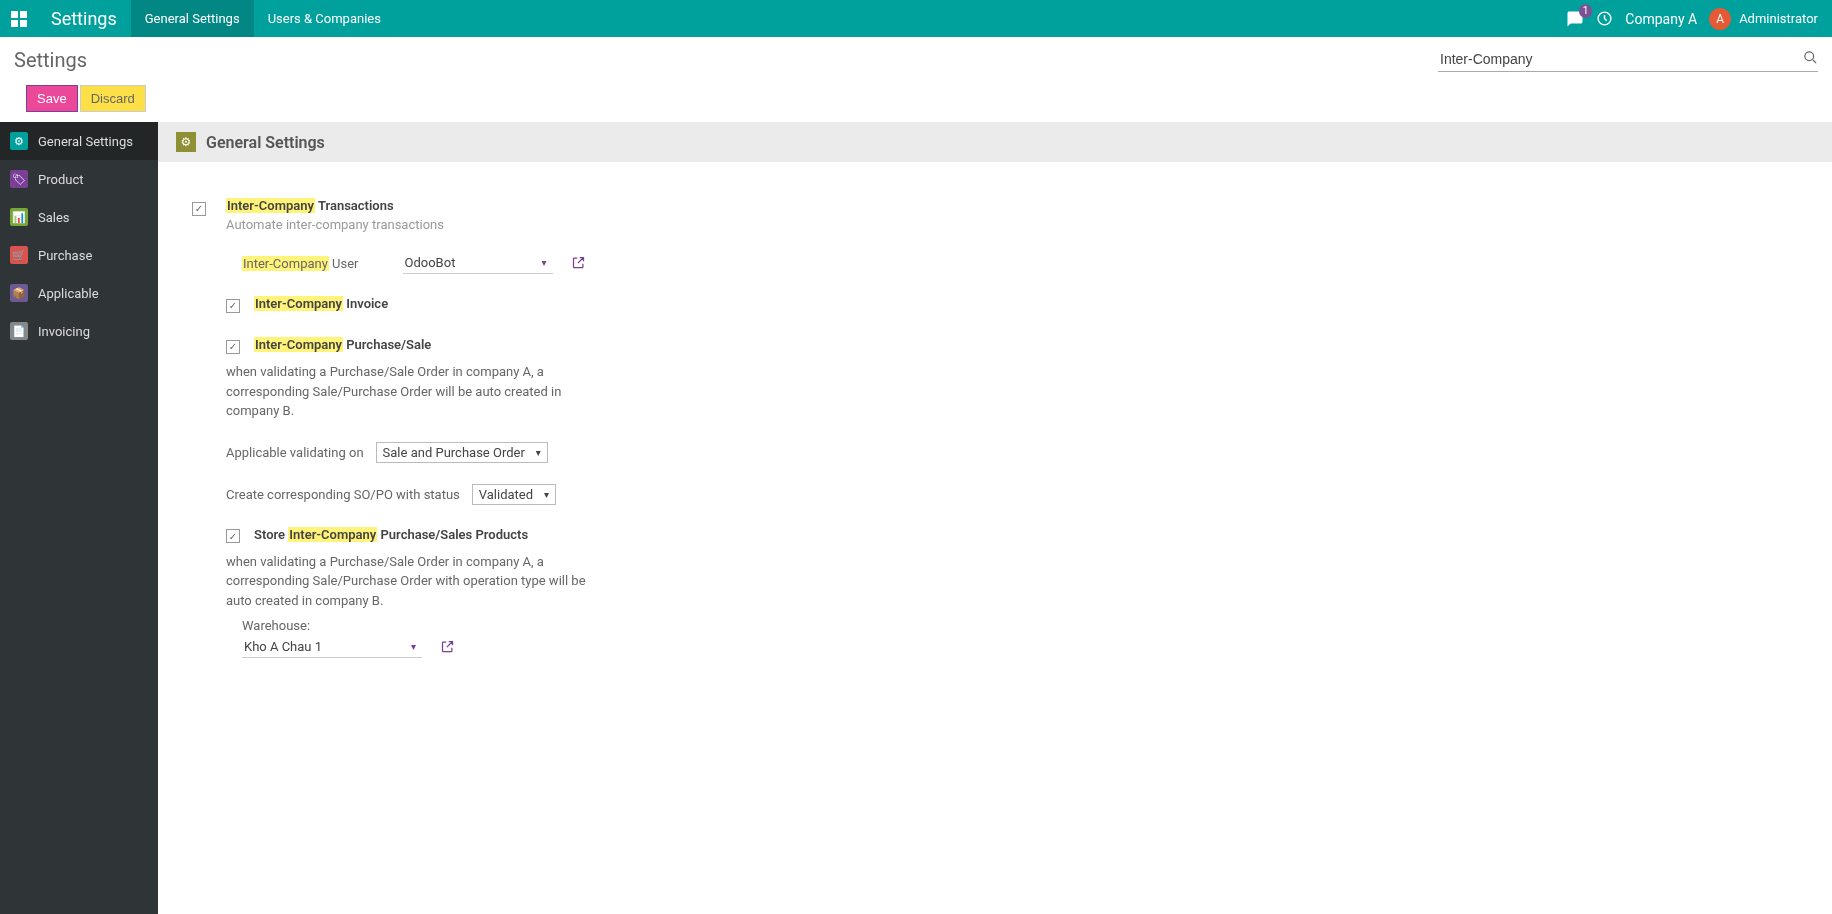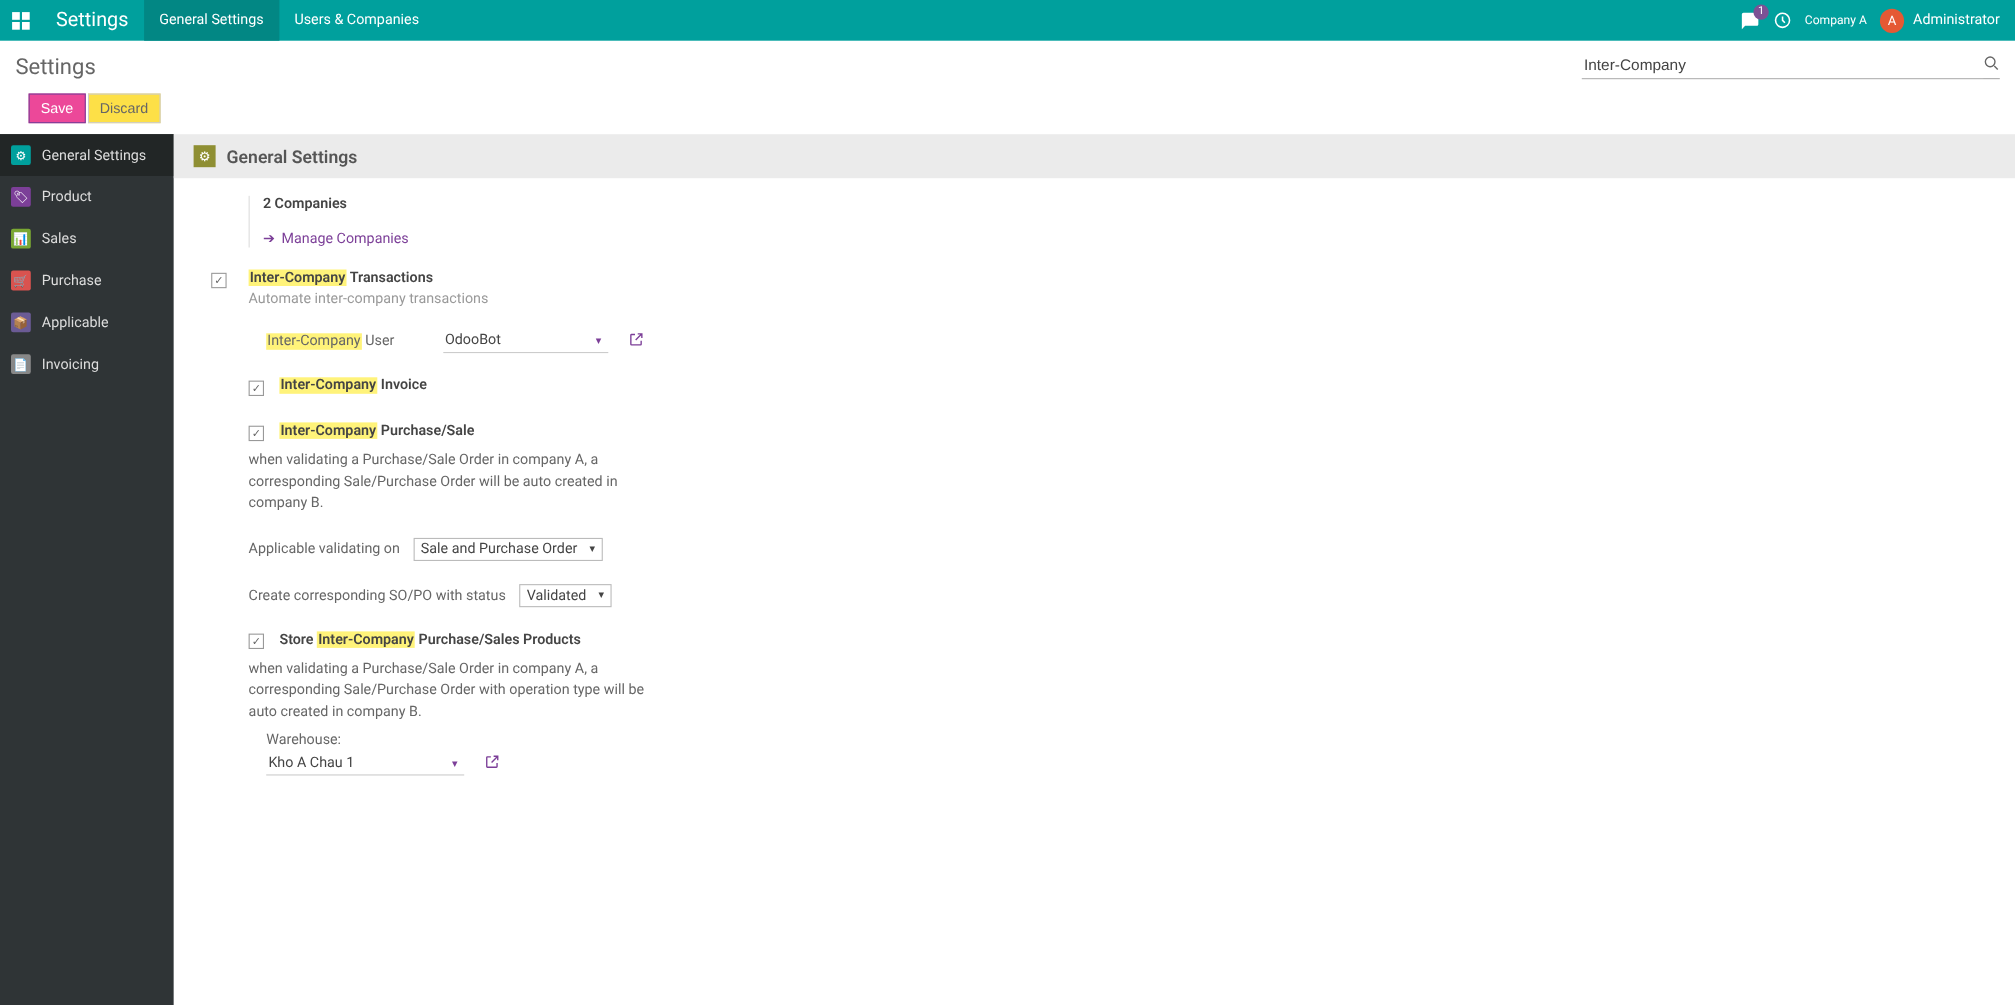--- a/index.html
+++ b/index.html
@@ -10,21 +10,21 @@
     .topbar-left { display: flex; align-items: center; }
     .apps-menu { display: flex; align-items: center; justify-content: center; width: 37px; height: 37px; cursor: pointer; }
     .apps-grid { display: grid; grid-template-columns: repeat(2,1fr); gap: 2px; width: 16px; height: 16px; }
     .apps-grid div { background: #fff; }
     .brand { font-size: 18px; color: #fff; padding: 0 14px; }
     .nav-tab { padding: 0 14px; height: 37px; line-height: 37px; color: #fff; font-size: 13px; cursor: pointer; }
     .nav-tab.active { background: #028784; }
     .topbar-right { margin-left: auto; display: flex; align-items: center; gap: 12px; padding-right: 14px; }
     .topbar-icon { position: relative; color: #fff; cursor: pointer; display: flex; align-items: center; }
     .badge { position: absolute; top: -6px; right: -8px; background: #7c5295; color: #fff; font-size: 10px; border-radius: 8px; padding: 0 4px; line-height: 14px; }
-    .company-name { color: #fff; font-size: 11px; cursor: pointer; }
+    .company-name { color: #fff; font-size: 14px; cursor: pointer; }
     .user-block { display: flex; align-items: center; gap: 8px; cursor: pointer; }
     .avatar { width: 22px; height: 22px; background: #e55934; color: #fff; border-radius: 50%; display: flex; align-items: center; justify-content: center; font-size: 12px; }
 
     
     .header-area { display: flex; align-items: center; justify-content: space-between; padding: 10px 14px 6px; border-bottom: 1px solid transparent; }
     .breadcrumb-title { font-size: 20px; color: #666; }
     .search-box { display: flex; align-items: center; border-bottom: 1px solid #aaa; width: 380px; }
     .search-box input { flex: 1; border: none; outline: none; font-size: 14px; padding: 4px 2px; color: #444; }
     .search-box .search-icon { color: #666; cursor: pointer; }
 
@@ -168,30 +168,20 @@
   <div class="main">
     <div class="section-header">
       <div class="section-header-icon">
           <span style="color:#fff;font-size:12px">⚙</span>
         </div>
       <div class="section-header-title">General Settings</div>
     </div>
 
     <div class="content">
 
-      <div class="setting-group">
-        <div class="group-checkbox"></div>
-        <div class="group-body">
-          <div class="bold-title">2 Companies</div>
-          <div class="link-row">
-            <span>➔</span>
-            <span>Manage Companies</span>
-          </div>
-        </div>
-      </div>
 
       <div class="spacer"></div>
 
       <div class="setting-group">
         <div class="group-checkbox">
           <span class="checkbox">✓</span>
         </div>
         <div class="group-body no-border">
           <div class="bold-title">
             <span class="highlight">Inter-Company</span><span> Transactions</span>

